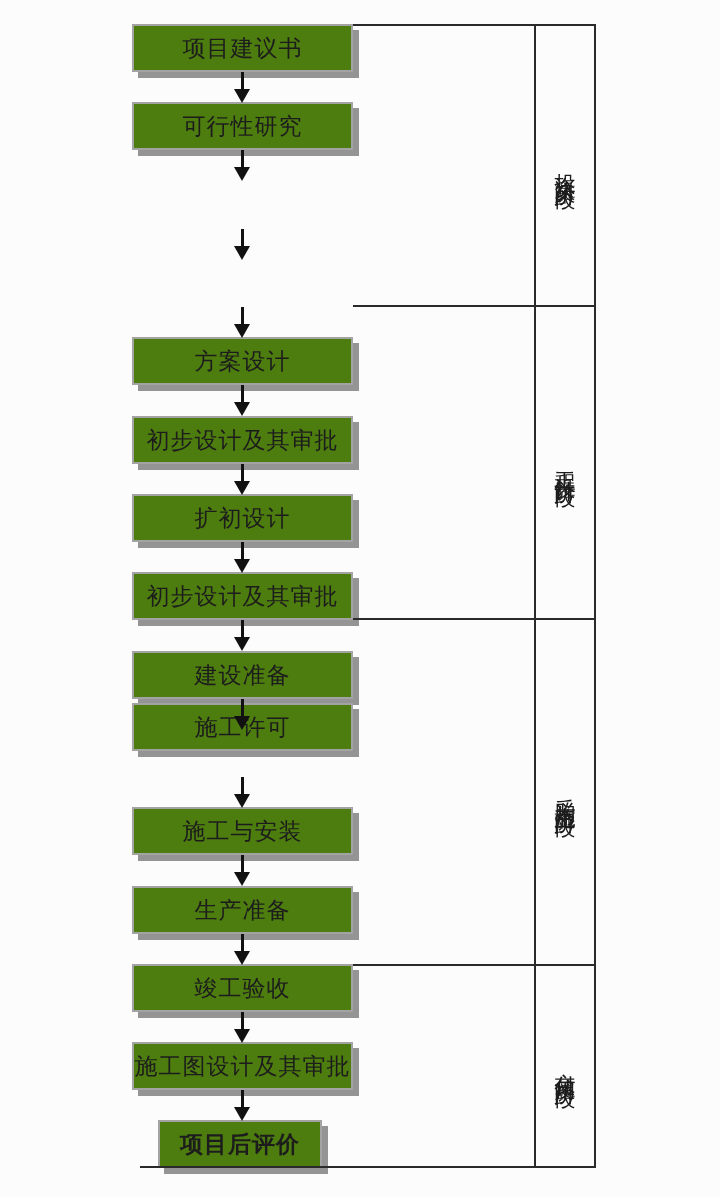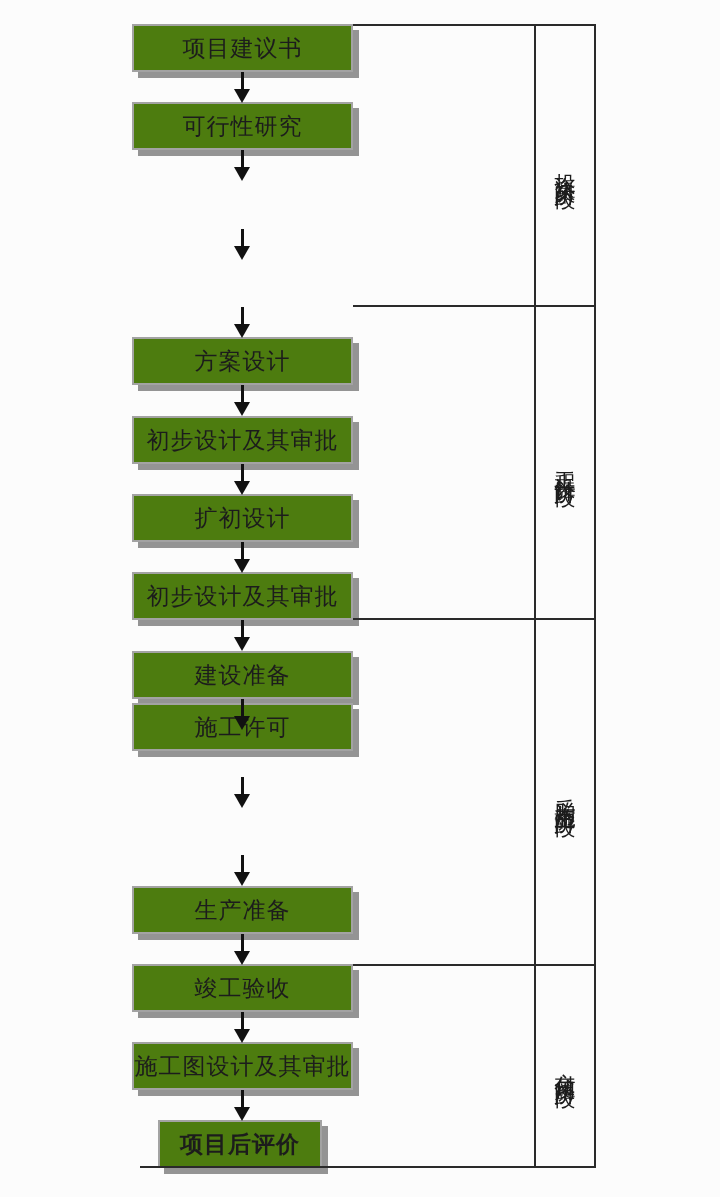--- a/index.html
+++ b/index.html
@@ -47,20 +47,21 @@
 <div class="canvas">
 
   <div class="step" style="top:24px">项目建议书</div>
   <div class="step" style="top:102px">可行性研究</div>
   <div class="step" style="top:337px">方案设计</div>
   <div class="step" style="top:416px">初步设计及其审批</div>
   <div class="step" style="top:494px">扩初设计</div>
   <div class="step" style="top:572px">初步设计及其审批</div>
   <div class="step" style="top:651px">建设准备</div>
   <div class="step" style="top:703px">施工许可</div>
+  <div class="step" style="top:807px">施工与安装</div>
   <div class="step" style="top:886px">生产准备</div>
   <div class="step" style="top:964px">竣工验收</div>
   <div class="step" style="top:1042px">施工图设计及其审批</div>
   <div class="step narrow" style="top:1120px">项目后评价</div>
 
   <div class="arrow" style="top:72px"></div>
   <div class="arrow" style="top:150px"></div>
   <div class="arrow" style="top:229px"></div>
   <div class="arrow" style="top:307px"></div>
   <div class="arrow" style="top:385px"></div>

